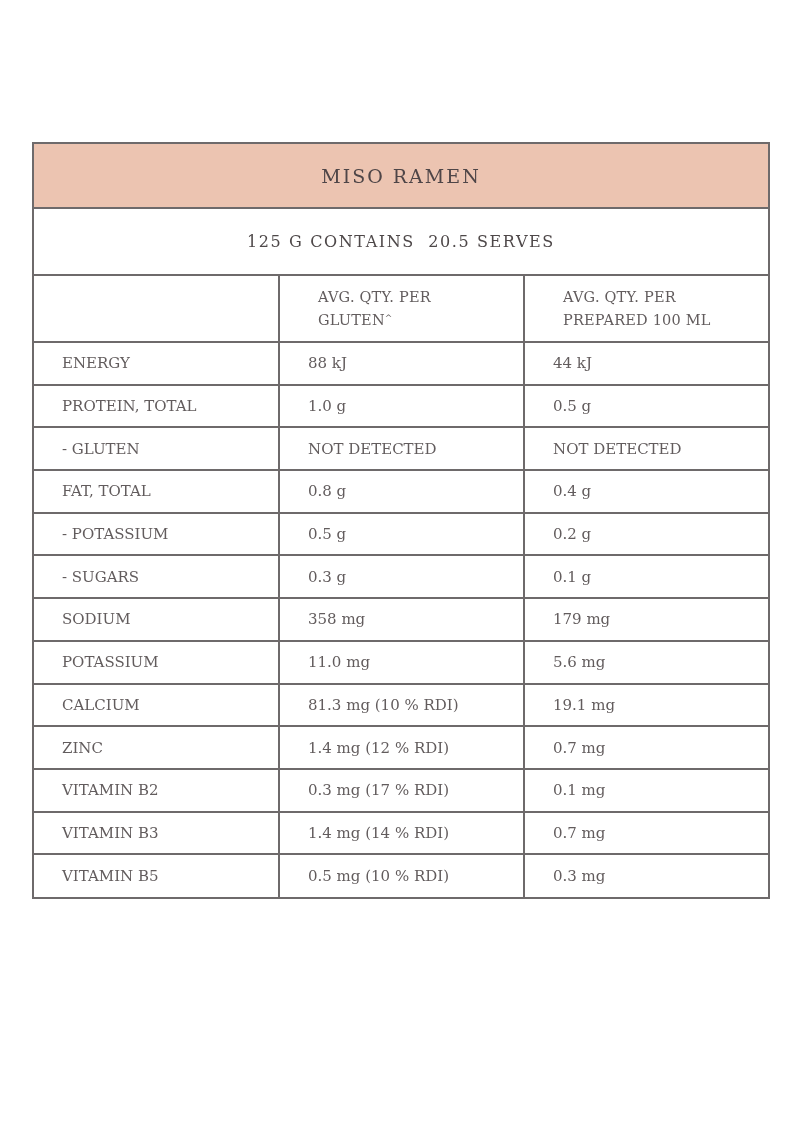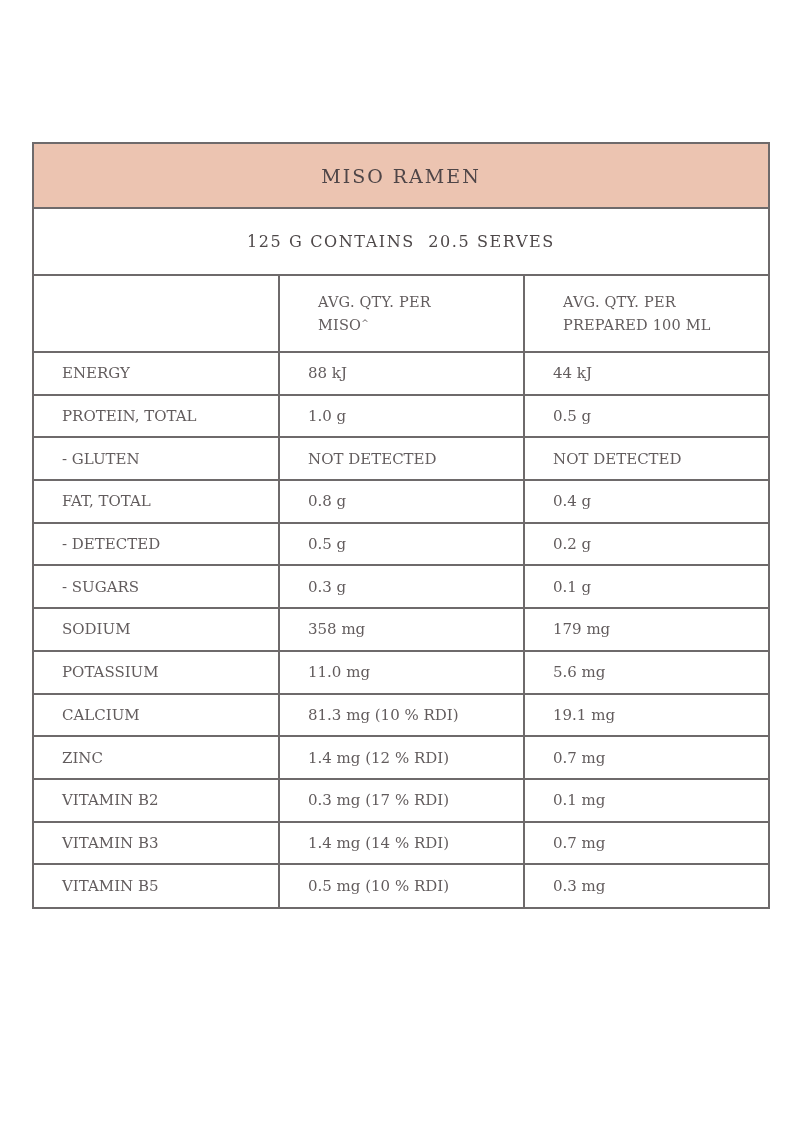--- a/index.html
+++ b/index.html
@@ -63,21 +63,21 @@
       font-size: 15px;
       color: #625c5d;
       vertical-align: middle;
       box-sizing: border-box;
       white-space: nowrap;
     }
     td:last-child, th:last-child { border-right: none; }
     tr:last-child td { border-bottom: none; }
     th { padding-left: 38px; }
     td.val { }
-    thead tr { height: 76px; }
+    thead tr { height: 66px; }
     thead th {
       font-size: 14.5px;
       line-height: 23px;
       white-space: normal;
       letter-spacing: 0.2px;
     }
     tbody tr { height: 42.7px; }
     .sup {
       font-size: 9px;
       vertical-align: top;
@@ -95,21 +95,21 @@
     <colgroup>
         <col class="c1">
         <col class="c2">
         <col class="c3">
       </colgroup>
     <thead>
       <tr>
         <th></th>
         <th>
           <span>AVG. QTY. PER</span><br>
-          <span>MISO</span><span class="sup">^</span>
+          <span>GLUTEN</span><span class="sup">^</span>
         </th>
         <th>
           <span>AVG. QTY. PER</span><br>
           <span>PREPARED 100 ML</span>
         </th>
       </tr>
     </thead>
     <tbody id="rows">
         <tr>
           <td>ENERGY</td>
@@ -125,21 +125,21 @@
           <td>- GLUTEN</td>
           <td class="val">NOT DETECTED</td>
           <td class="val">NOT DETECTED</td>
         </tr>
         <tr>
           <td>FAT, TOTAL</td>
           <td class="val">0.8 g</td>
           <td class="val">0.4 g</td>
         </tr>
         <tr>
-          <td>- DETECTED</td>
+          <td>- POTASSIUM</td>
           <td class="val">0.5 g</td>
           <td class="val">0.2 g</td>
         </tr>
         <tr>
           <td>- SUGARS</td>
           <td class="val">0.3 g</td>
           <td class="val">0.1 g</td>
         </tr>
         <tr>
           <td>SODIUM</td>

